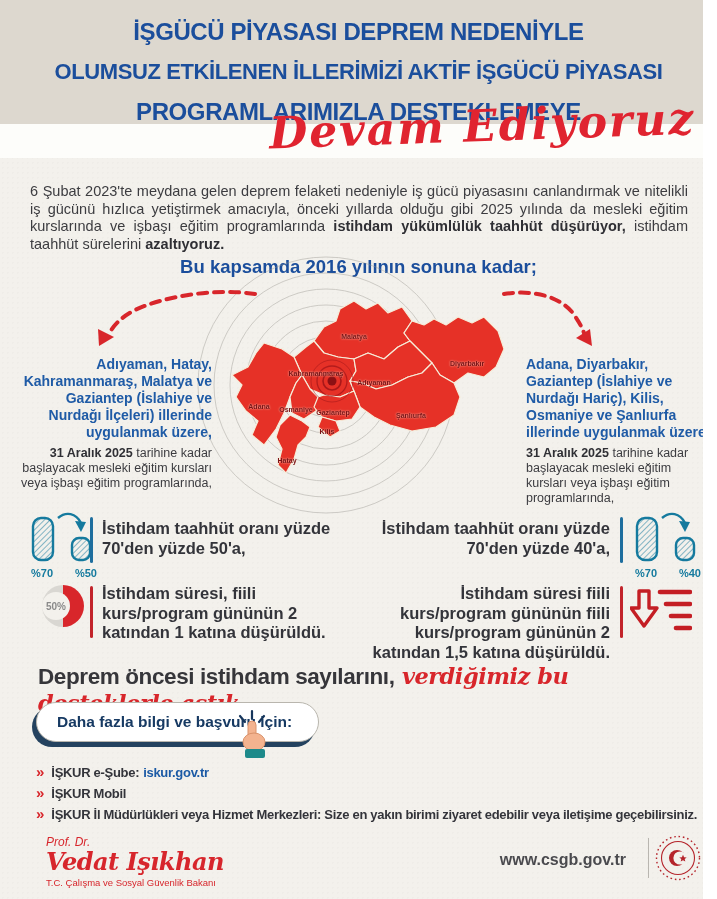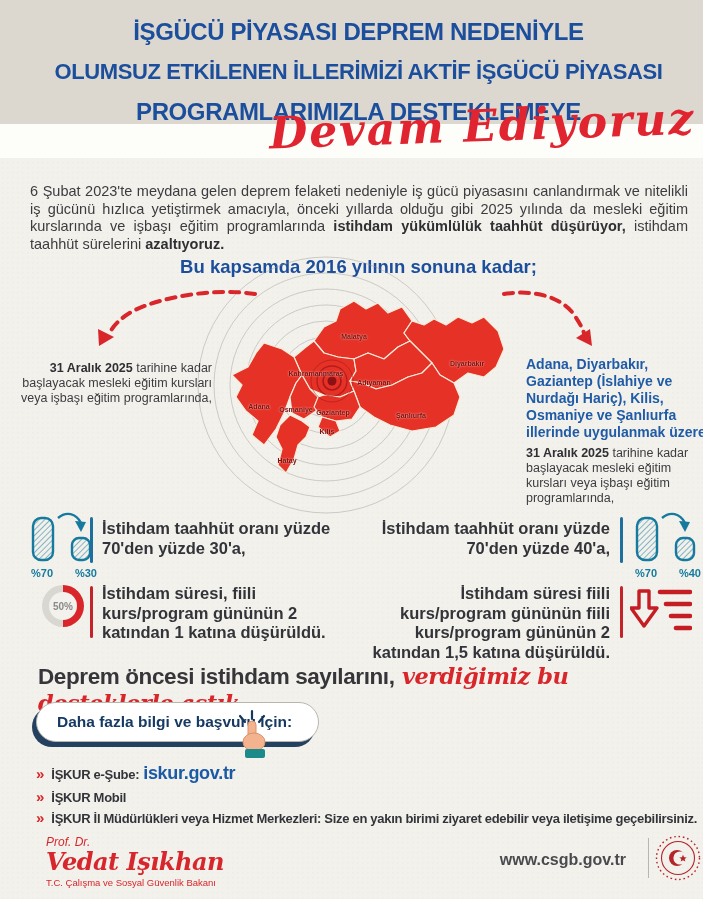--- a/index.html
+++ b/index.html
@@ -55,40 +55,40 @@
   .d-r1 { left:620px; top:517px; height:46px; }
   .d-r2 { left:620px; top:586px; height:52px; }
   .bars-icon { position:absolute; }
   .bi-left  { left:30px;  top:511px; }
   .bi-right { left:634px; top:511px; }
   .bar-labels { position:absolute; width:66px; display:flex; justify-content:space-between;
                 color:#157a9e; font-weight:bold; font-size:11px; }
   .bl-left  { left:31px;  top:567px; }
   .bl-right { left:635px; top:567px; }
   .donut { position:absolute; left:42px; top:585px; width:42px; height:42px; border-radius:50%;
-           background:conic-gradient(#d8262b 0 50%, #d9d7d2 50% 100%); display:flex; align-items:center; justify-content:center; }
+           background:conic-gradient(#d8262b 0 50%, #d9d7d2 50% 100%); display:flex; align-items:center; justify-content:flex-start; }
   .donut-hole { width:28px; height:28px; border-radius:50%; background:#f3f1ec; display:flex; align-items:center; justify-content:center;
                 color:#8a8a8a; font-size:10px; font-weight:bold; }
   .decline-icon { position:absolute; left:630px; top:584px; }
 
   
   .headline { position:absolute; left:38px; top:663px; width:670px; font-size:22.5px; letter-spacing:-0.4px; }
   .headline .dark { color:#36363a; font-weight:bold; }
   .headline .red { color:#d8262b; font-weight:bold; font-style:italic; font-family:"DejaVu Serif", serif; letter-spacing:-0.5px; }
   .cta-pill { position:absolute; left:36px; top:702px; height:40px; padding:0 26px 0 20px; background:#ffffff;
               border:1px solid #b9b6ae; border-radius:22px; box-shadow:-4px 5px 0 #24425f;
               display:flex; align-items:center; color:#173a63; font-weight:bold; font-size:15.5px; cursor:pointer; }
   .hand-icon { position:absolute; left:232px; top:708px; }
 
   
   .links { position:absolute; left:36px; top:763px; width:675px; }
   .link-row { display:flex; align-items:baseline; margin-bottom:4px; white-space:nowrap; }
   .bullet { color:#d8262b; font-weight:bold; font-size:15px; margin-right:7px; }
   .link-label { color:#33343a; font-weight:bold; font-size:13px; letter-spacing:-0.3px; }
-  .link-value { color:#1b5aa5; font-weight:bold; font-size:18px; margin-left:4px; letter-spacing:-0.3px; cursor:pointer; }
+  .link-value { color:#1b5aa5; font-weight:bold; font-size:13px; margin-left:4px; letter-spacing:-0.3px; cursor:pointer; }
 
   
   .sig { position:absolute; left:46px; top:835px; color:#d7262c; }
   .sig .pre  { font-style:italic; font-size:12px; }
   .sig .name { font-family:"DejaVu Serif", serif; font-style:italic; font-weight:bold; font-size:24px; line-height:26px; letter-spacing:-0.5px; }
   .sig .role { font-size:9.5px; margin-top:2px; }
   .site { position:absolute; right:77px; top:851px; color:#4a4a4e; font-size:16px;font-weight:bold; }
   .foot-div { position:absolute; left:648px; top:838px; width:1px; height:40px; background:#b9b6b0; }
   .emblem { position:absolute; left:654px; top:834px; }
 </style>
@@ -155,44 +155,45 @@
   <svg class="arrow-svg" style="left:95px; top:288px;" width="165" height="62">
     <path d="M160,6 C120,0 70,8 40,22 C26,29 18,38 14,46" fill="none" stroke="#d8262b" stroke-width="4" stroke-dasharray="9 7" stroke-linecap="round"></path>
     <polygon points="4,58 3,41 19,49" fill="#d8262b"></polygon>
   </svg>
   <svg class="arrow-svg" style="left:498px; top:288px;" width="100" height="62">
     <path d="M6,6 C38,1 62,10 74,24 C80,32 84,39 86,45" fill="none" stroke="#d8262b" stroke-width="4" stroke-dasharray="9 7" stroke-linecap="round"></path>
     <polygon points="94,58 78,50 92,41" fill="#d8262b"></polygon>
   </svg>
 
   <div class="panel panel-left">
+    <div class="highlight">Adıyaman, Hatay, Kahramanmaraş, Malatya ve Gaziantep (İslahiye ve Nurdağı İlçeleri) illerinde uygulanmak üzere,</div>
     <div class="detail"><b>31 Aralık 2025</b><span> tarihine kadar başlayacak mesleki eğitim kursları veya işbaşı eğitim programlarında,</span></div>
   </div>
   <div class="panel panel-right">
     <div class="highlight">Adana, Diyarbakır, Gaziantep (İslahiye ve Nurdağı Hariç), Kilis, Osmaniye ve Şanlıurfa illerinde uygulanmak üzere,</div>
     <div class="detail"><b>31 Aralık 2025</b><span> tarihine kadar başlayacak mesleki eğitim kursları veya işbaşı eğitim programlarında,</span></div>
   </div>
 
   <svg class="bars-icon bi-left" width="66" height="54" viewBox="0 0 66 54">
     <defs>
         <pattern id="hatchL" width="4" height="4" patternTransform="rotate(45)" patternUnits="userSpaceOnUse">
           <line x1="0" y1="0" x2="0" y2="4" stroke="#157a9e" stroke-width="1"></line>
         </pattern>
       </defs>
     <rect x="3" y="7" width="20" height="42" rx="8" fill="url(#hatchL)" stroke="#157a9e" stroke-width="2.4"></rect>
     <rect x="42" y="27" width="18" height="22" rx="7" fill="url(#hatchL)" stroke="#157a9e" stroke-width="2.4"></rect>
     <path d="M28,7 C36,0 46,2 51,12" fill="none" stroke="#157a9e" stroke-width="2.4"></path>
     <polygon points="51,21 45,10 56,11" fill="#157a9e"></polygon>
   </svg>
   <div class="bar-labels bl-left">
     <span>%70</span>
-    <span>%30</span>
+    <span>%50</span>
   </div>
   <div class="vdiv blue d-l1"></div>
-  <div class="stat-text st-l1">İstihdam taahhüt oranı yüzde 70'den yüzde 30'a,</div>
+  <div class="stat-text st-l1">İstihdam taahhüt oranı yüzde 70'den yüzde 50'a,</div>
 
   <div class="donut">
     <div class="donut-hole">50%</div>
   </div>
   <div class="vdiv red d-l2"></div>
   <div class="stat-text st-l2">İstihdam süresi, fiili kurs/program gününün 2 katından 1 katına düşürüldü.</div>
 
   <div class="stat-text st-r1">İstihdam taahhüt oranı yüzde 70'den yüzde 40'a,</div>
   <div class="vdiv blue d-r1"></div>
   <svg class="bars-icon bi-right" width="66" height="54" viewBox="0 0 66 54">

